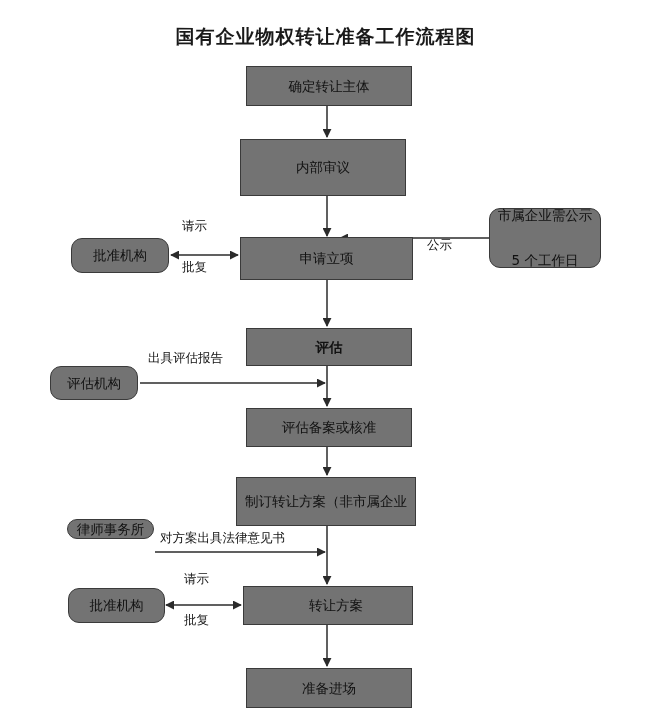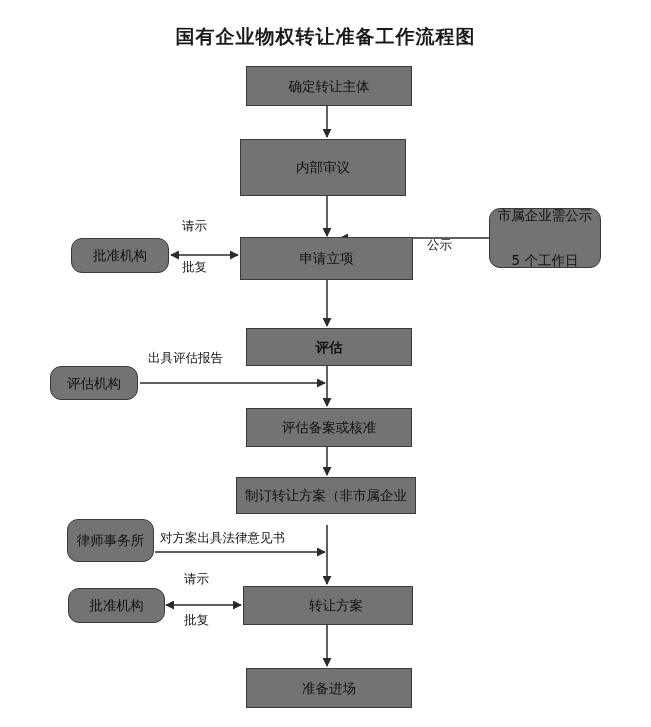--- a/index.html
+++ b/index.html
@@ -131,25 +131,25 @@
 </div>
 
 <div class="node rounded" style="left:50px; top:366px; width:88px; height:34px;justify-content:center;">
   <span class="line">评估机构</span>
 </div>
 
 <div class="node" style="left:246px; top:408px; width:166px; height:39px;">
   <span class="line">评估备案或核准</span>
 </div>
 
-<div class="node" style="left:236px; top:477px; width:180px; height:37px;">
+<div class="node" style="left:236px; top:477px; width:180px; height:49px;">
   <span class="line">制订转让方案（非市属企业</span>
 </div>
 
-<div class="node rounded" style="left:67px; top:519px; width:87px; height:43px;">
+<div class="node rounded" style="left:67px; top:519px; width:87px; height:20px;">
   <span class="line">律师事务所</span>
 </div>
 
 <div class="node rounded" style="left:68px; top:588px; width:97px; height:35px;">
   <span class="line">批准机构</span>
 </div>
 
 <div class="node" style="left:243px; top:586px; width:170px; height:39px;padding-left:16px;">
   <span class="line">转让方案</span>
 </div>

